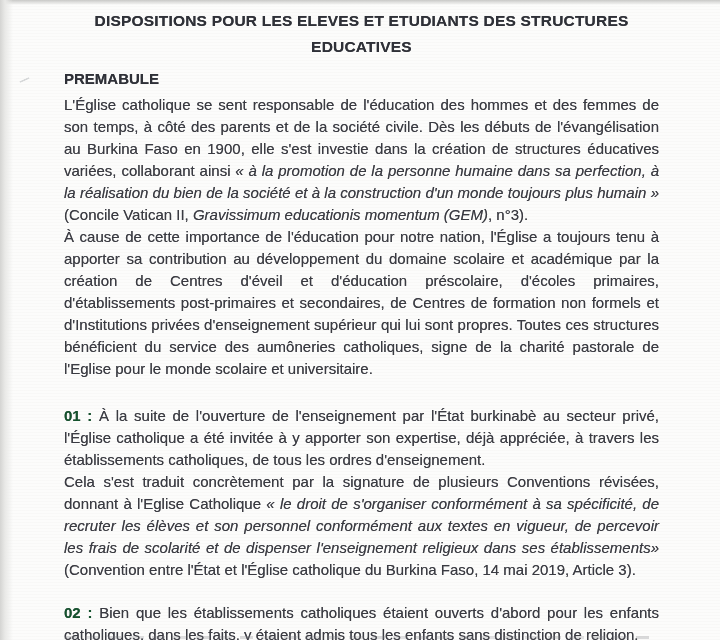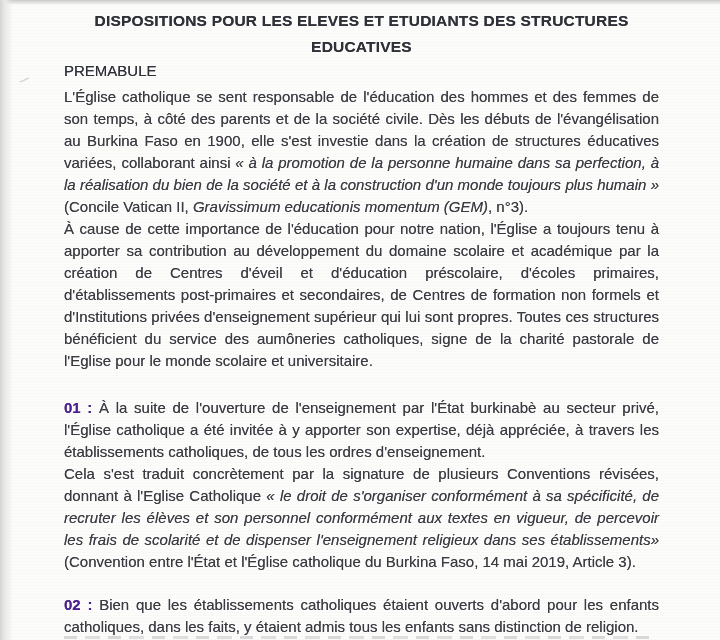--- a/index.html
+++ b/index.html
@@ -46,34 +46,34 @@
     margin-top: 8px;
     text-align: center;
     font-weight: bold;
     font-size: 15.5px;
     line-height: 26px;
     color: #2f3138;
     letter-spacing: 0.2px;
     text-shadow: 0 0 0.6px rgba(47,49,56,0.8);
   }
   .doc-heading {
-    margin-top: 0;
-    font-weight: normal;
+    margin-top: 8px;
+    font-weight: bold;
     font-size: 15px;
     line-height: 22px;
     color: #2f3138;
     text-align: left;
     text-shadow: 0 0 0.6px rgba(47,49,56,0.8);
   }
   p { margin: 0; }
   .para-first { margin-top: 4px; }
   .gap-md { margin-top: 25px; }
   .gap-lg { margin-top: 21px; }
   .i { font-style: italic; margin-top: 37px; }
-  .b { font-weight: bold; color: #4c1d95; }
+  .b { font-weight: bold; color: #14532d; }
   .cutoff-line {
     position: absolute; left: 64px; right: 66px; top: 636px; height: 3px;
     background: repeating-linear-gradient(90deg,
       rgba(125,126,132,0.28) 0 13px, rgba(125,126,132,0) 13px 21px,
       rgba(125,126,132,0.22) 21px 36px, rgba(125,126,132,0) 36px 44px);
     filter: blur(0.7px);
   }
 </style>
 </head>
 <body>

